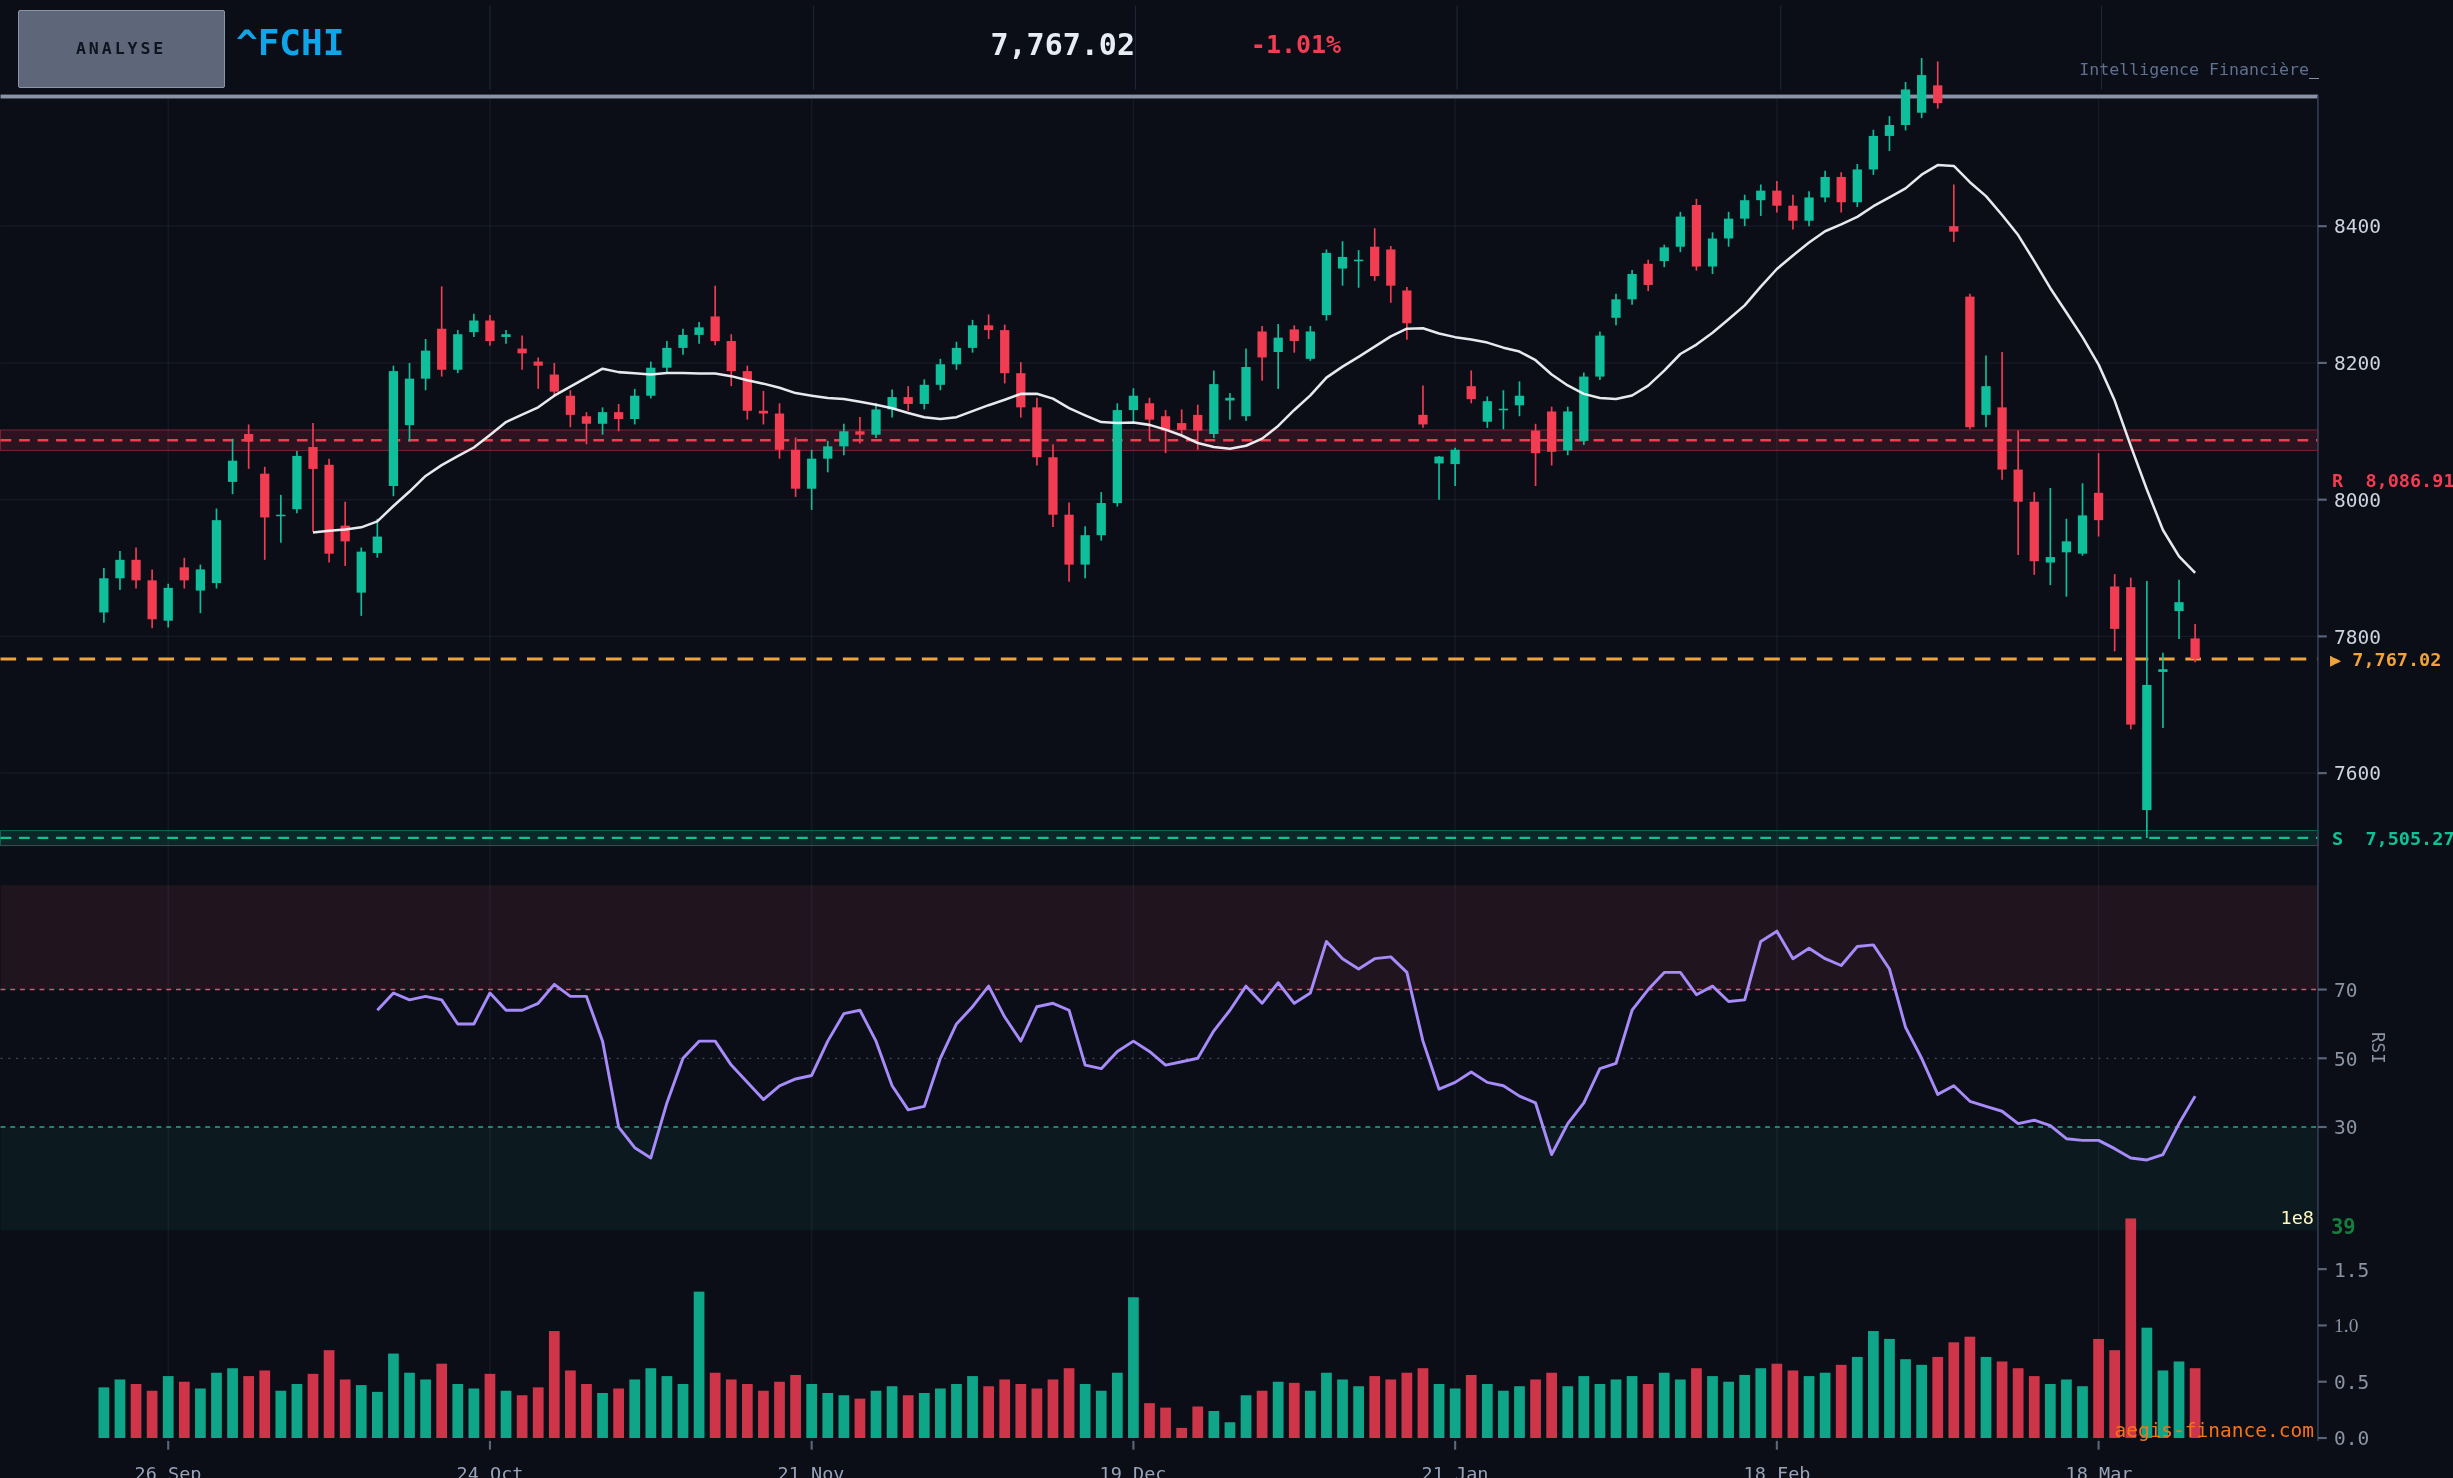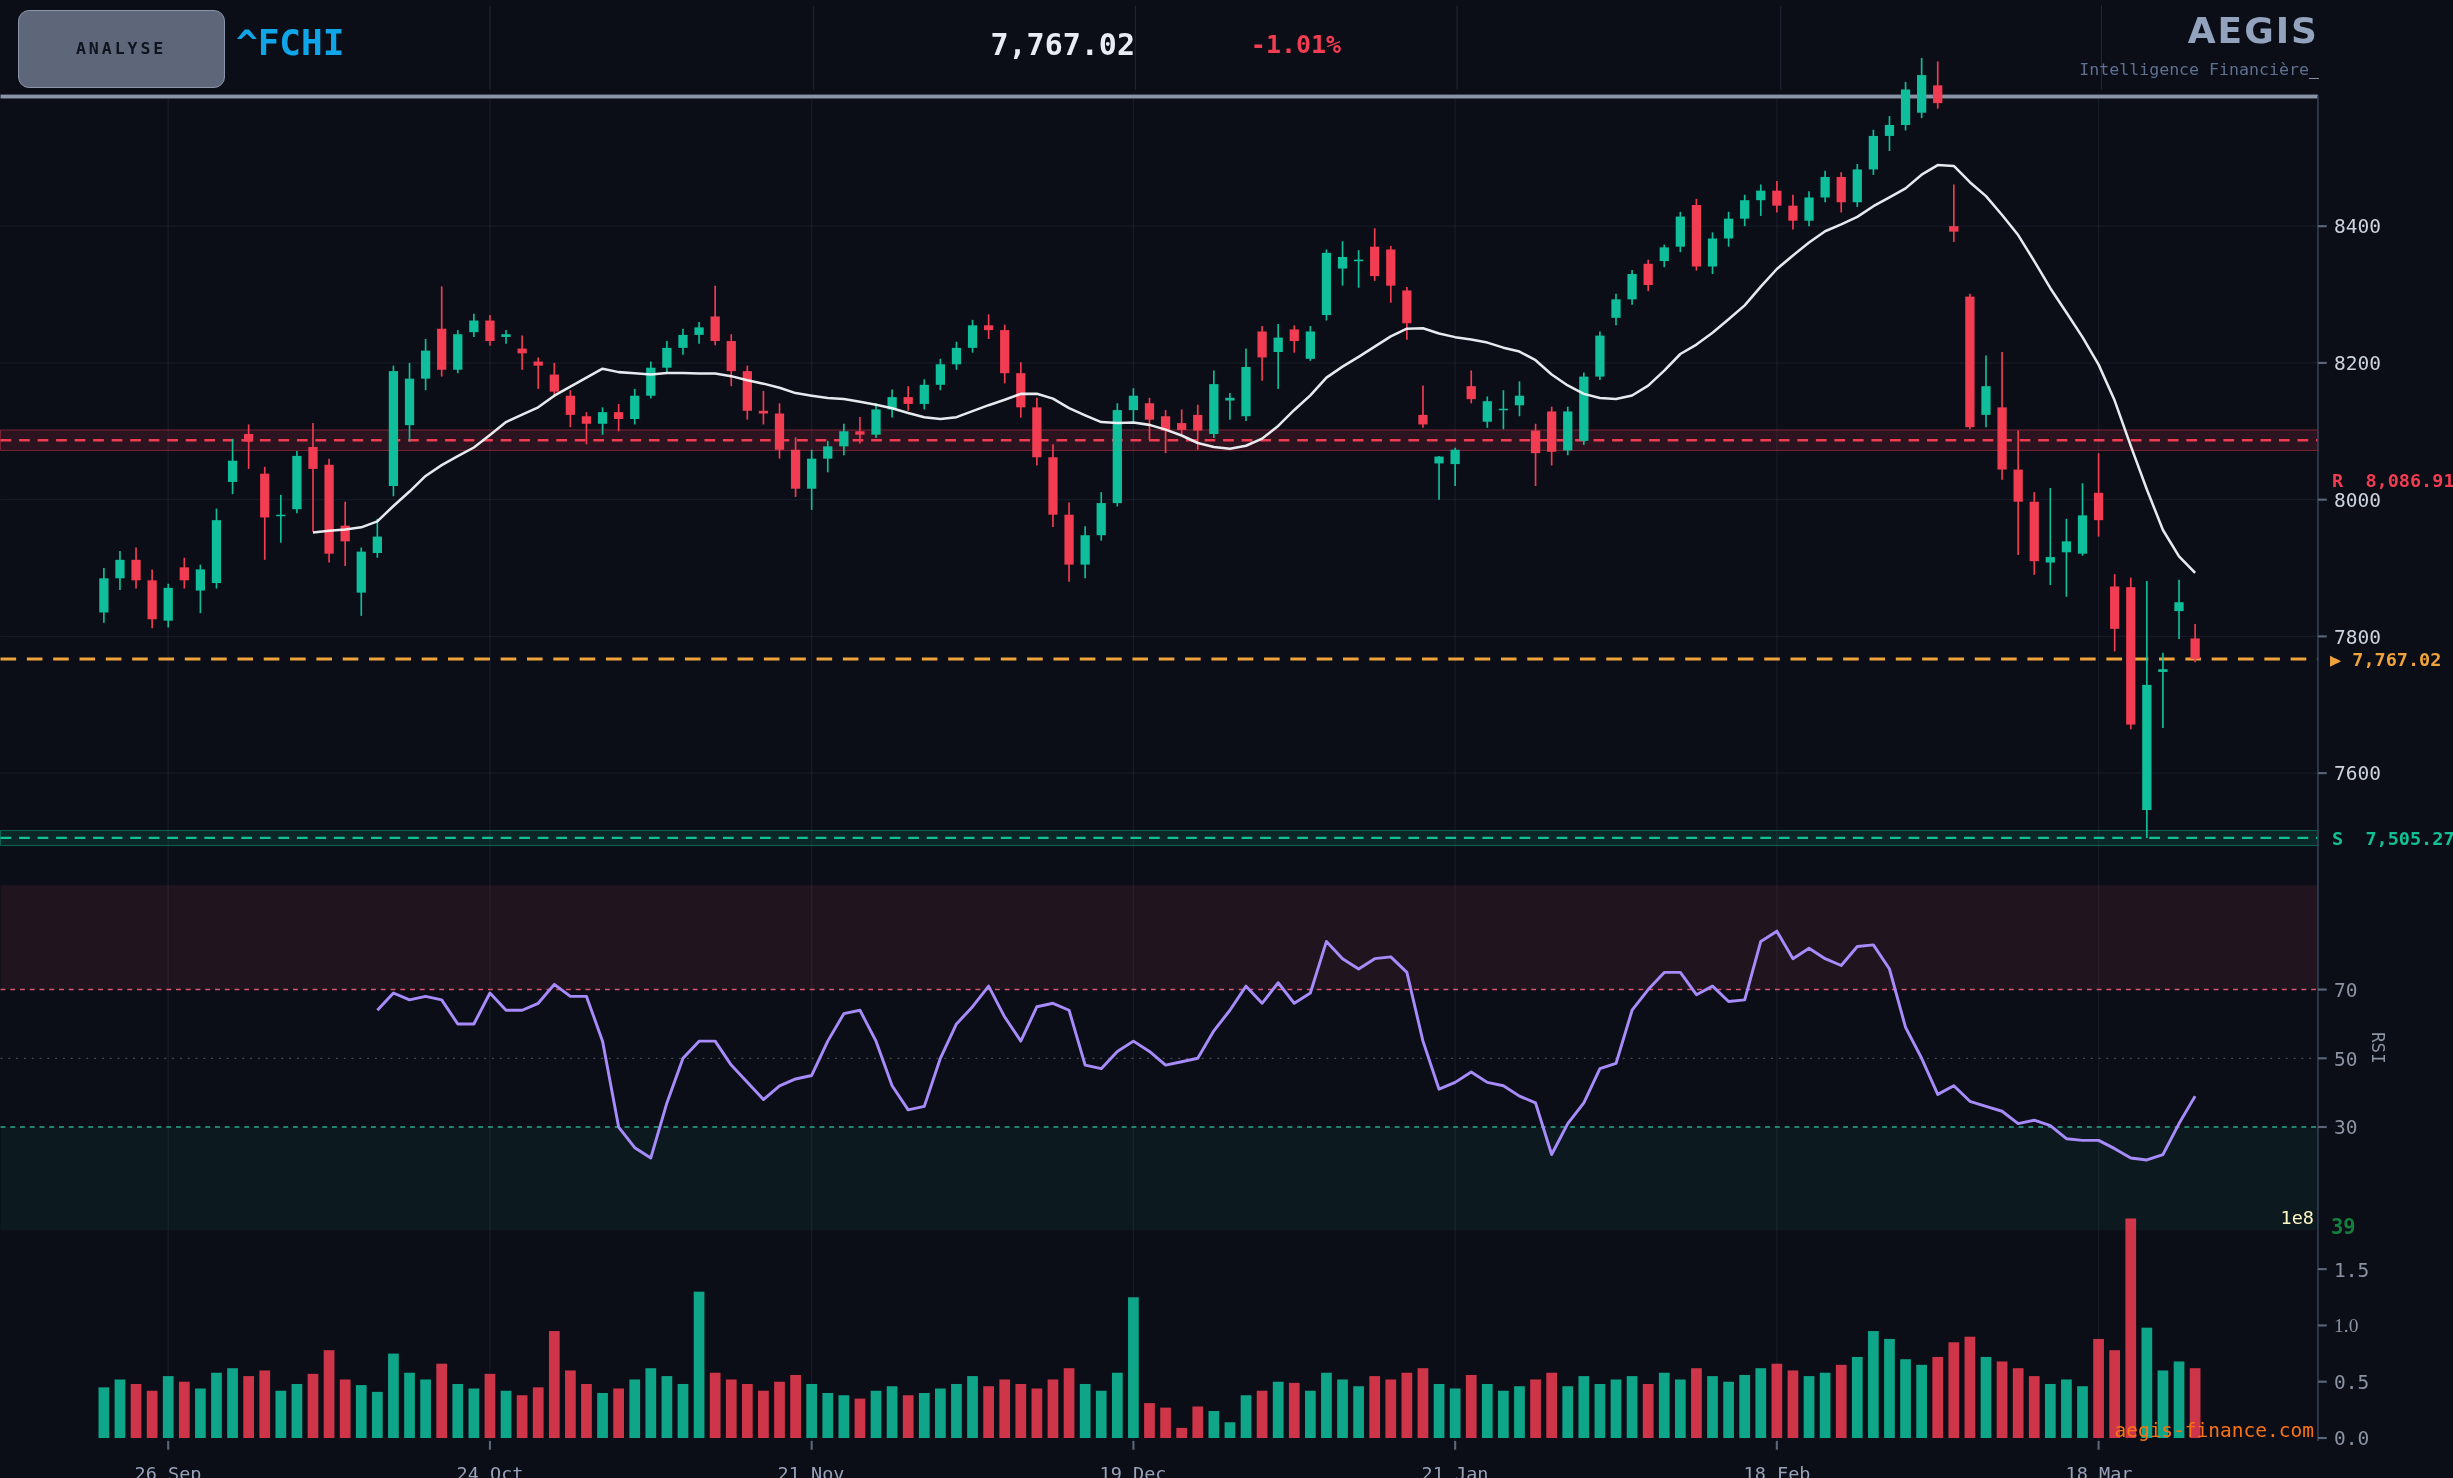--- a/index.html
+++ b/index.html
@@ -1,20 +1,20 @@
 <!DOCTYPE html>
 <html><head>
 <meta charset="utf-8">
 <style>
   html,body{margin:0;padding:0;background:#0b0e17;}
   #app{position:relative;width:2454px;height:1478px;background:#0b0e17;overflow:hidden;
        font-family:"DejaVu Sans Mono","Liberation Mono",monospace;}
   #chart-svg{position:absolute;left:0;top:0;}
   #analyse-btn{position:absolute;left:17.6px;top:9.8px;width:205px;height:76px;
-       background:#5d6779;border:1px solid #8a94aa;border-radius:11px;
+       background:#5d6779;border:1px solid #8a94aa;border-radius:2px;
        color:#10141f;font-weight:bold;font-size:16.6px;letter-spacing:2.9px;
        display:flex;align-items:center;justify-content:center;cursor:pointer;}
   #symbol{position:absolute;left:236px;top:21.5px;font-size:36px;font-weight:bold;color:#0ea5e9;}
   #hdr-price{position:absolute;left:813px;top:27px;width:322px;text-align:right;
        font-size:30px;font-weight:bold;color:#e8ecf4;}
   #hdr-change{position:absolute;left:1135px;top:30px;width:322px;text-align:center;
        font-size:25px;font-weight:bold;color:#f23c52;}
   #brand{position:absolute;left:1853px;top:9.8px;width:466px;text-align:right;
        font-size:36px;font-weight:bold;letter-spacing:2px;color:#93a2bd;
        font-family:"DejaVu Sans","Liberation Sans",sans-serif;}
@@ -485,21 +485,20 @@
       <line x1="1162" y1="1478" x2="1162" y2="1487" stroke="#5a6578" stroke-width="2.2"></line>
       <line x1="1492" y1="1478" x2="1492" y2="1487" stroke="#5a6578" stroke-width="2.2"></line>
       <line x1="1822" y1="1478" x2="1822" y2="1487" stroke="#5a6578" stroke-width="2.2"></line>
       <line x1="2152" y1="1478" x2="2152" y2="1487" stroke="#5a6578" stroke-width="2.2"></line>
     </svg>
 
   <div id="analyse-btn">ANALYSE</div>
   <div id="symbol">^FCHI</div>
   <div id="hdr-price">7,767.02</div>
   <div id="hdr-change">-1.01%</div>
-  <div id="brand">AEGIS</div>
   <div id="brand-sub"><span>Intelligence Financière</span><span class="cursor">_</span></div>
 
   <div id="lvl-r" class="lvl-label" style="left: 2332px; top: 440px; margin-top: 40px;">R  8,086.91</div>
   <div id="lvl-last" class="lvl-label" style="left: 2330px; top: 659px;">▶ 7,767.02</div>
   <div id="lvl-s" class="lvl-label" style="left: 2332px; top: 838px;">S  7,505.27</div>
 
   <div id="rsi-axis-label">RSI</div>
   <div id="rsi-last">39</div>
   <div id="vol-scale">1e8</div>
   <div id="watermark">aegis-finance.com</div>

